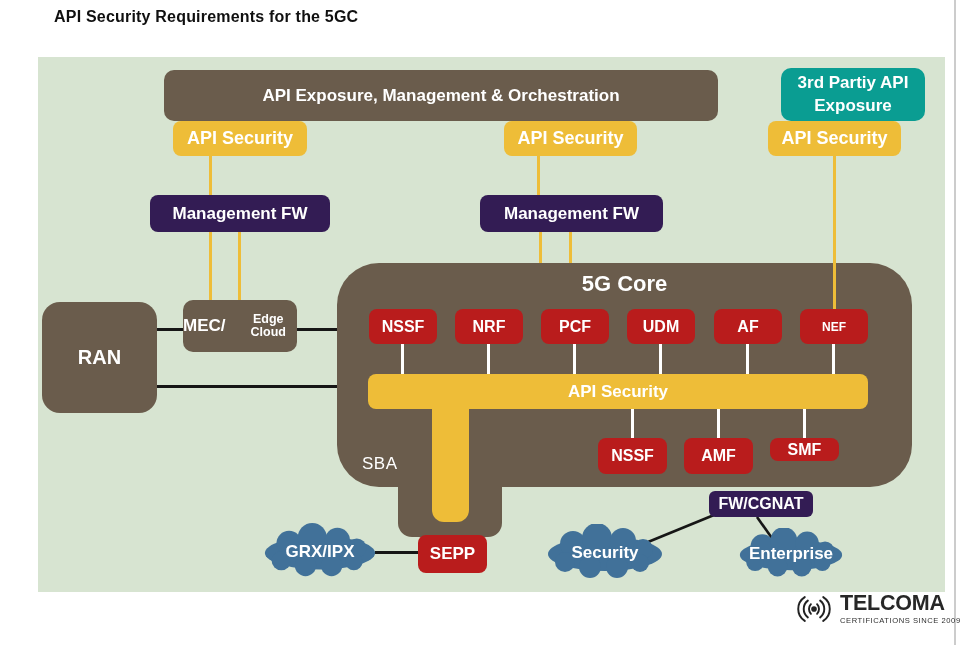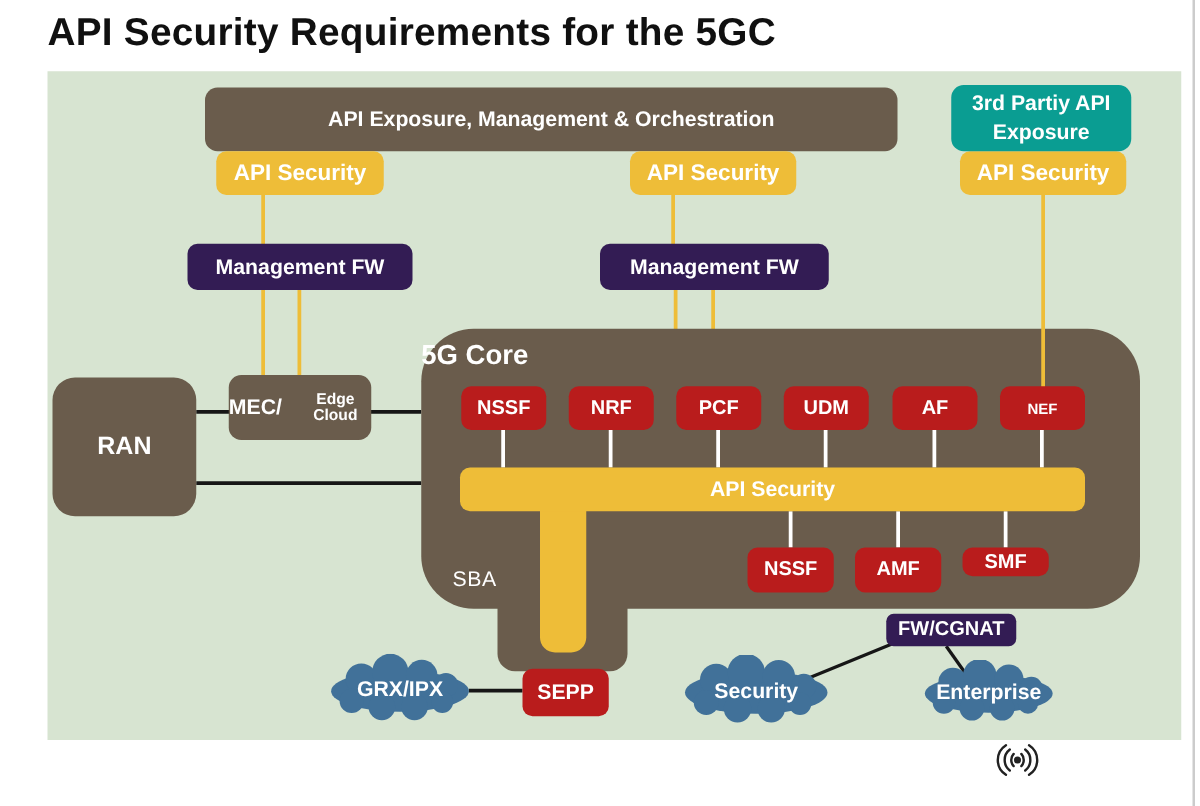--- a/index.html
+++ b/index.html
@@ -9,28 +9,28 @@
   }
   .abs{position:absolute;}
   .box{
     position:absolute;display:flex;align-items:center;justify-content:center;
     color:#ffffff;font-weight:bold;text-align:center;box-sizing:border-box;
   }
   .brown{background:#6a5c4c;}
   .yellow{background:#eebd38;}
   .purple{background:#331c54;}
   .red{background:#b91c1c;}
-  .teal{background:#0a9d92;}
+  .teal{background:#0a9d92;margin-left:20px;}
   .vyellow{position:absolute;width:3px;background:#eebd38;}
   .vwhite{position:absolute;width:3px;background:#ffffff;}
   .hblack{position:absolute;height:3px;background:#161616;}
   .cloud{position:absolute;display:flex;align-items:center;justify-content:center;}
   .cloud svg{position:absolute;left:0;top:0;width:100%;height:100%;}
   .cloud span{position:relative;color:#ffffff;font-weight:bold;font-size:17px;}
-  #title{position:absolute;left:38px;top:8px;margin:0;font-size:31px;font-weight:bold;color:#101010;letter-spacing:0.2px;}
+  #title{position:absolute;left:54px;top:8px;margin:0;font-size:16px;font-weight:bold;color:#101010;letter-spacing:0.2px;}
   #logo{position:absolute;left:792px;top:593px;display:flex;align-items:center;gap:4px;}
   #logo .name{font-size:21.5px;font-weight:bold;color:#272727;letter-spacing:-0.2px;line-height:1;}
   #logo .tagline{font-size:7.6px;color:#2e2e2e;letter-spacing:0.55px;margin-top:1px;white-space:nowrap;}
 </style>
 </head>
 <body>
 
 <div id="stage">
 
   <svg width="0" height="0" style="position:absolute">
@@ -106,21 +106,21 @@
   </div>
 
   <div class="box brown" style="left:183px;top:300px;width:114px;height:52px;border-radius:10px;flex-direction:row;line-height:1.05;">
     <span style="font-size:17px;">MEC/</span>
     <span style="font-size:12.5px;margin-left:14px;">Edge Cloud</span>
   </div>
 
   <div class="abs brown" style="left:337px;top:263px;width:575px;height:224px;border-radius:42px;z-index:1;"></div>
   <div class="abs brown" style="left:398px;top:480px;width:104px;height:57px;border-radius:0 0 14px 14px;z-index:1;"></div>
 
-  <div class="abs" style="left:337px;top:271px;width:575px;text-align:left;color:#fff;font-weight:bold;font-size:22px;z-index:2;">5G Core</div>
+  <div class="abs" style="left:337px;top:271px;width:575px;text-align:center;color:#fff;font-weight:bold;font-size:22px;z-index:2;">5G Core</div>
 
   <div class="vwhite" style="left:401px;top:344px;height:30px;z-index:2;"></div>
   <div class="vwhite" style="left:487px;top:344px;height:30px;z-index:2;"></div>
   <div class="vwhite" style="left:573px;top:344px;height:30px;z-index:2;"></div>
   <div class="vwhite" style="left:659px;top:344px;height:30px;z-index:2;"></div>
   <div class="vwhite" style="left:746px;top:344px;height:30px;z-index:2;"></div>
   <div class="vwhite" style="left:832px;top:344px;height:30px;z-index:2;"></div>
 
   <div class="vwhite" style="left:631px;top:409px;height:29px;z-index:2;"></div>
   <div class="vwhite" style="left:717px;top:409px;height:29px;z-index:2;"></div>
@@ -194,15 +194,19 @@
       <circle cx="25" cy="15" r="3.2" fill="#222"></circle>
       <g fill="none" stroke="#222" stroke-width="2.2" stroke-linecap="round">
         <path d="M21.5 9.5 A8 8 0 0 0 21.5 20.5"></path>
         <path d="M28.5 9.5 A8 8 0 0 1 28.5 20.5"></path>
         <path d="M18 5.5 A12 12 0 0 0 18 24.5"></path>
         <path d="M32 5.5 A12 12 0 0 1 32 24.5"></path>
         <path d="M14.5 1.5 A16 16 0 0 0 14.5 28.5"></path>
         <path d="M35.5 1.5 A16 16 0 0 1 35.5 28.5"></path>
       </g>
     </svg>
+    <div>
+      <div class="name">TELCOMA</div>
+      <div class="tagline">CERTIFICATIONS SINCE 2009</div>
+    </div>
   </div>
 
 </div>
 
 </body></html>

